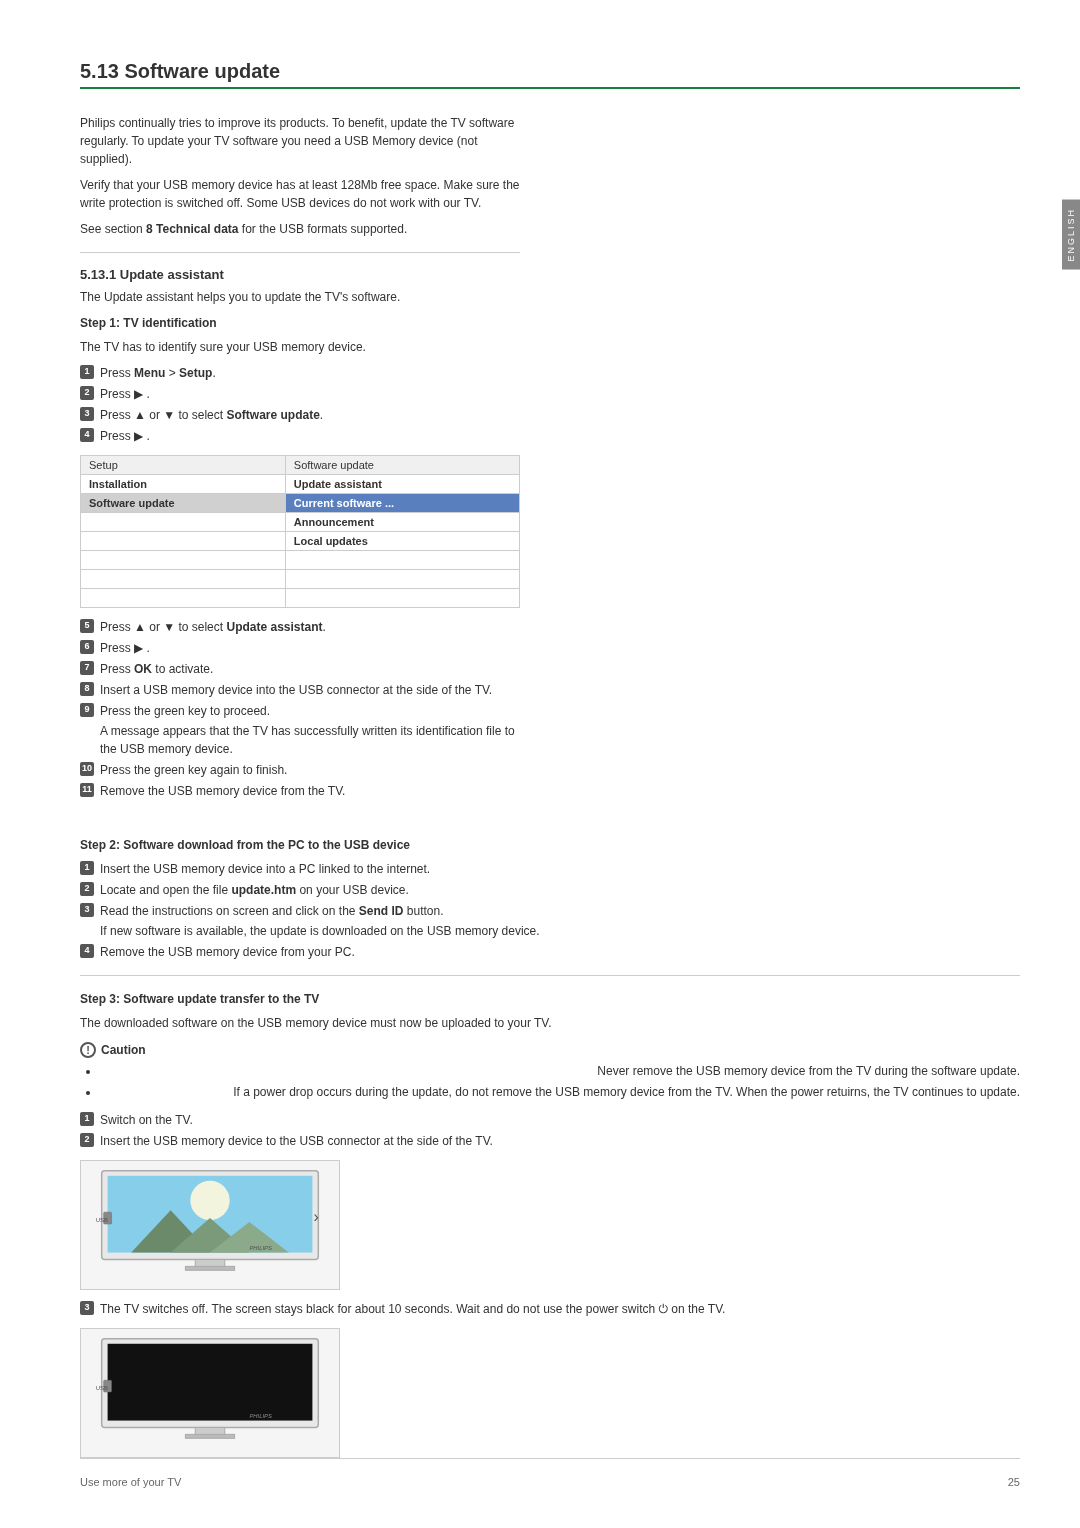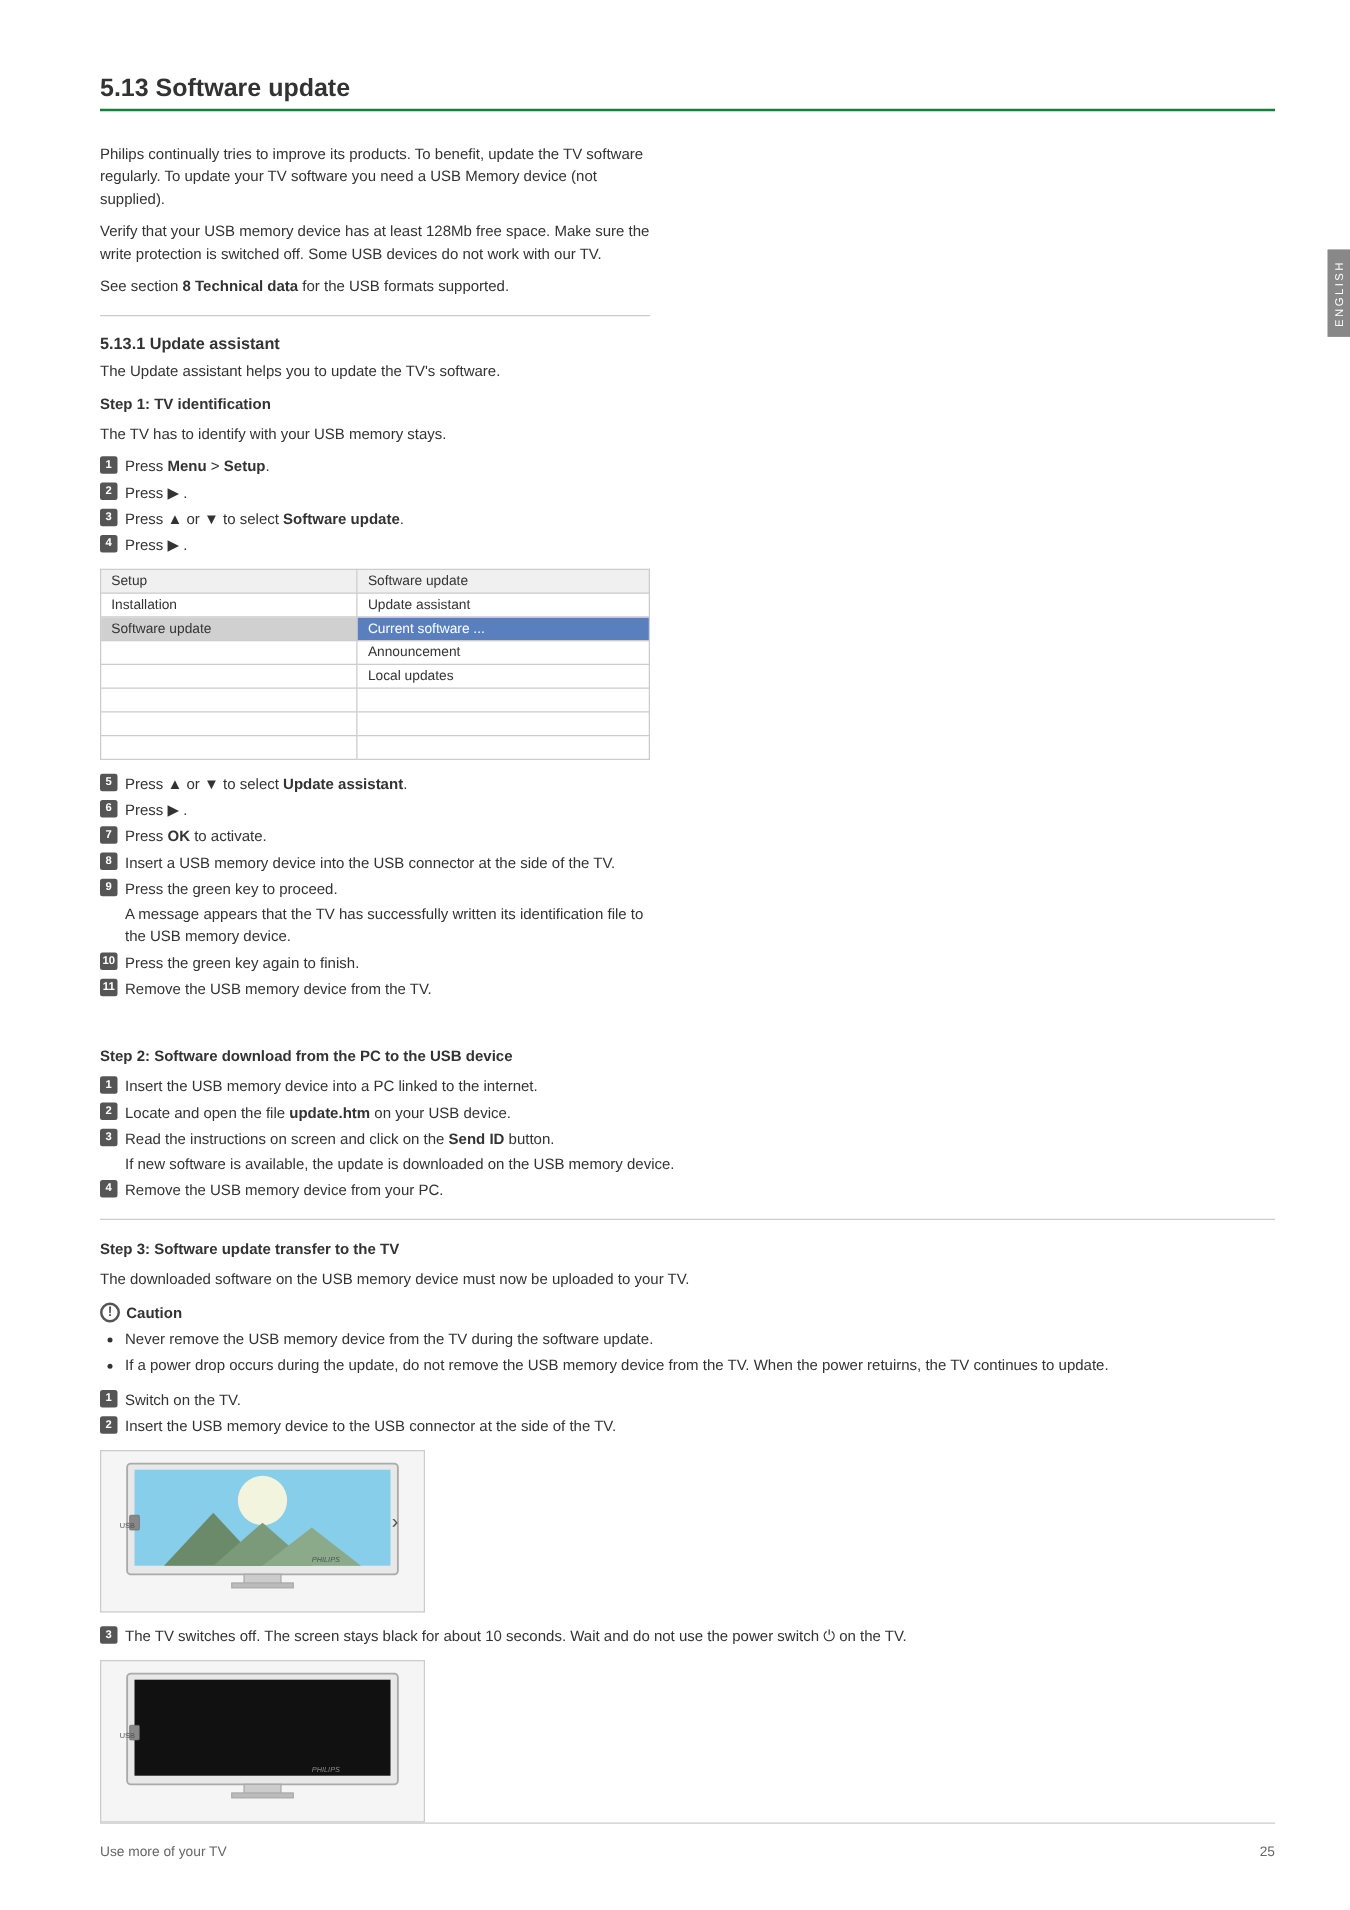--- a/index.html
+++ b/index.html
@@ -112,20 +112,21 @@
       padding: 3px 8px;
       text-align: left;
       font-weight: normal;
       border: 1px solid #ccc;
       font-size: 11px;
     }
     .menu-table td {
       padding: 3px 8px;
       border: 1px solid #ccc;
       vertical-align: top;
+      font-weight: bold;
     }
     .menu-table tr.row-plain td {
       background: #fff;
     }
     .caution-box {
       background: #fff;
       margin: 10px 0;
     }
     .caution-title {
       font-weight: bold;
@@ -148,20 +149,21 @@
       color: #555;
     }
     .caution-list {
       list-style: disc;
       padding-left: 20px;
       font-size: 12px;
     }
     .caution-list li {
       line-height: 1.5;
       margin-bottom: 3px;
+      text-align: right;
     }
     .tv-image-box {
       border: 1px solid #ccc;
       width: 260px;
       height: 130px;
       margin: 10px 0;
       display: flex;
       align-items: center;
       justify-content: center;
       background: #f5f5f5;
@@ -204,21 +206,21 @@
       <p>Philips continually tries to improve its products. To benefit, update the TV software regularly. To update your TV software you need a USB Memory device (not supplied).</p>
       <p>Verify that your USB memory device has at least 128Mb free space. Make sure the write protection is switched off. Some USB devices do not work with our TV.</p>
       <p>See section <b>8 Technical data</b> for the USB formats supported.</p>
 
       <hr class="section-divider">
 
       <h2>5.13.1  Update assistant</h2>
       <p>The Update assistant helps you to update the TV's software.</p>
 
       <p class="step-heading"><b>Step 1: TV identification</b></p>
-      <p>The TV has to identify with your USB memory stays.</p>
+      <p>The TV has to identify sure your USB memory device.</p>
 
       <ul class="numbered-list">
         <li>
           <span class="num-badge">1</span>
           <span class="li-text">Press <b>Menu</b> &gt; <b>Setup</b>.</span>
         </li>
         <li>
           <span class="num-badge">2</span>
           <span class="li-text">Press ▶ .</span>
         </li>

